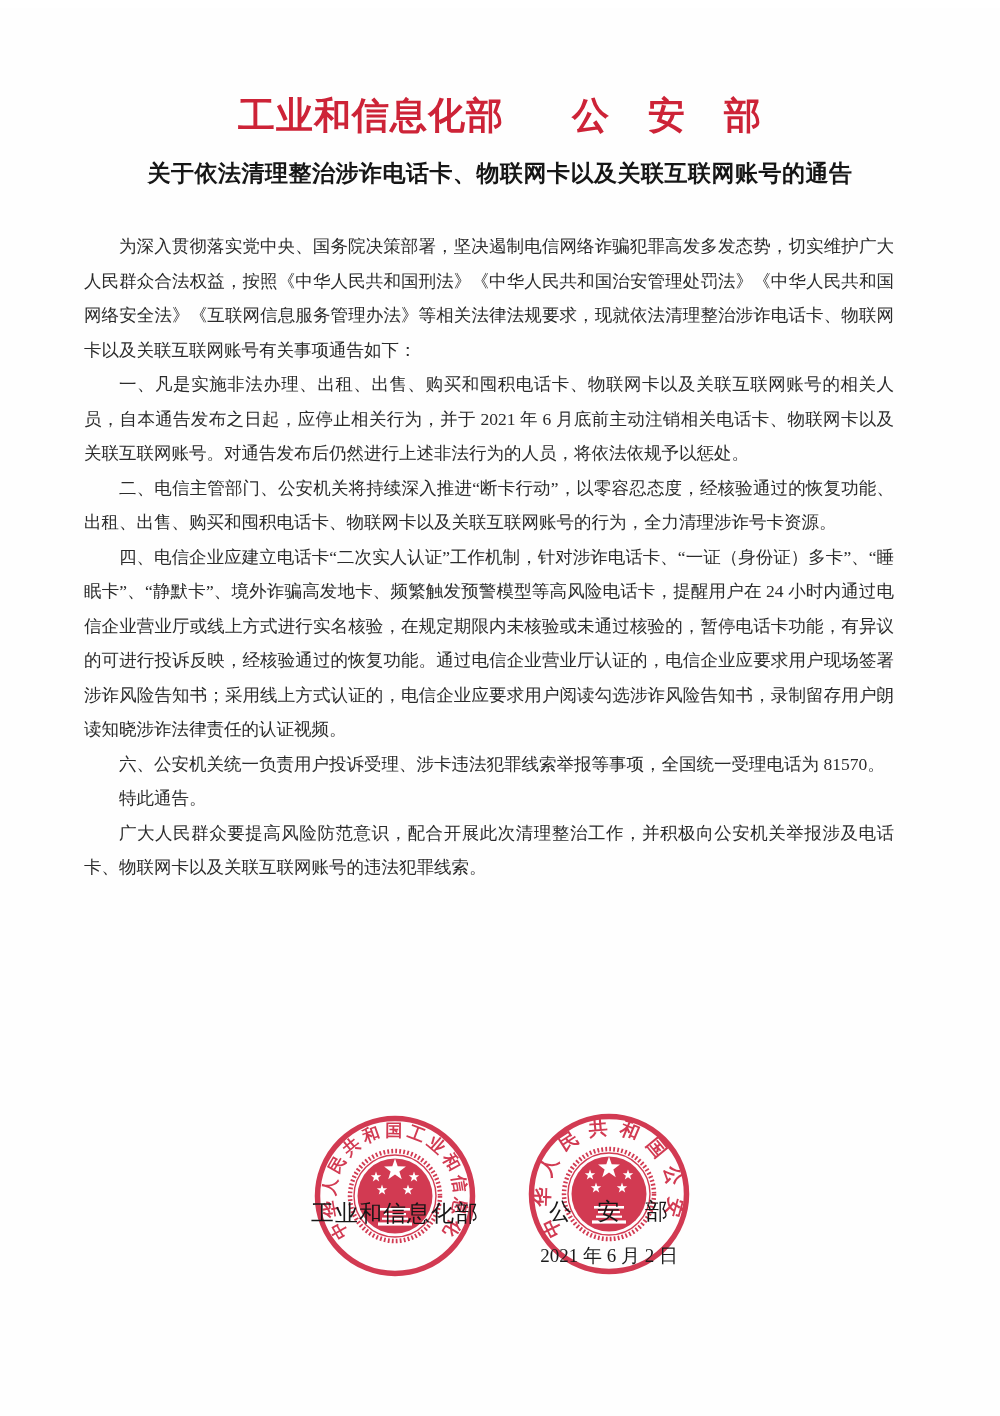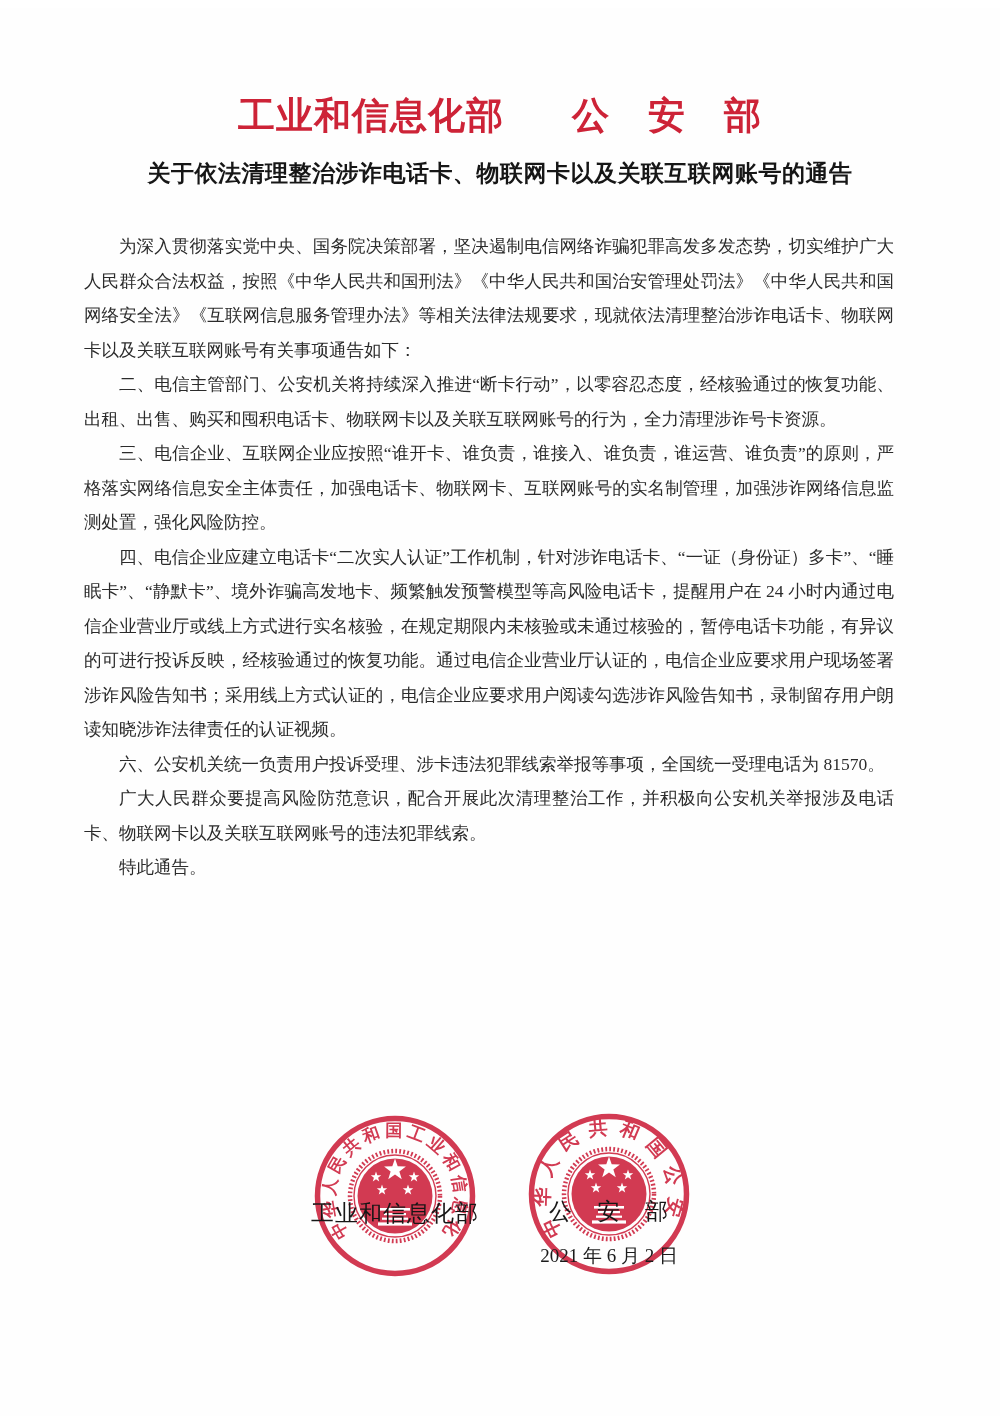--- a/index.html
+++ b/index.html
@@ -63,26 +63,26 @@
 
   <div class="header-row">
     <span>工业和信息化部</span>
     <span>公　安　部</span>
   </div>
 
   <h1 class="doc-title">关于依法清理整治涉诈电话卡、物联网卡以及关联互联网账号的通告</h1>
 
   <div class="content">
     <p>为深入贯彻落实党中央、国务院决策部署，坚决遏制电信网络诈骗犯罪高发多发态势，切实维护广大人民群众合法权益，按照《中华人民共和国刑法》《中华人民共和国治安管理处罚法》《中华人民共和国网络安全法》《互联网信息服务管理办法》等相关法律法规要求，现就依法清理整治涉诈电话卡、物联网卡以及关联互联网账号有关事项通告如下：</p>
+    <p>一、凡是实施非法办理、出租、出售、购买和囤积电话卡、物联网卡以及关联互联网账号的相关人员，自本通告发布之日起，应停止相关行为，并于 2021 年 6 月底前主动注销相关电话卡、物联网卡以及关联互联网账号。对通告发布后仍然进行上述非法行为的人员，将依法依规予以惩处。</p>
     <p>二、电信主管部门、公安机关将持续深入推进“断卡行动”，以零容忍态度，经核验通过的恢复功能、出租、出售、购买和囤积电话卡、物联网卡以及关联互联网账号的行为，全力清理涉诈号卡资源。</p>
-    <p>三、电信企业、互联网企业应按照“谁开卡、谁负责，谁接入、谁负责，谁运营、谁负责”的原则，严格落实网络信息安全主体责任，加强电话卡、物联网卡、互联网账号的实名制管理，加强涉诈网络信息监测处置，强化风险防控。</p>
     <p>四、电信企业应建立电话卡“二次实人认证”工作机制，针对涉诈电话卡、“一证（身份证）多卡”、“睡眠卡”、“静默卡”、境外诈骗高发地卡、频繁触发预警模型等高风险电话卡，提醒用户在 24 小时内通过电信企业营业厅或线上方式进行实名核验，在规定期限内未核验或未通过核验的，暂停电话卡功能，有异议的可进行投诉反映，经核验通过的恢复功能。通过电信企业营业厅认证的，电信企业应要求用户现场签署涉诈风险告知书；采用线上方式认证的，电信企业应要求用户阅读勾选涉诈风险告知书，录制留存用户朗读知晓涉诈法律责任的认证视频。</p>
     <p>六、公安机关统一负责用户投诉受理、涉卡违法犯罪线索举报等事项，全国统一受理电话为 81570。</p>
+    <p>特此通告。</p>
     <p>广大人民群众要提高风险防范意识，配合开展此次清理整治工作，并积极向公安机关举报涉及电话卡、物联网卡以及关联互联网账号的违法犯罪线索。</p>
-    <p>特此通告。</p>
   </div>
 
   <div class="seal seal-left">
     <svg width="164" height="164" viewBox="0 0 164 164">
       <defs>
         <path id="star" d="M0,-10 L2.35,-3.24 L9.51,-3.09 L3.80,1.24 L5.88,8.09 L0,4 L-5.88,8.09 L-3.80,1.24 L-9.51,-3.09 L-2.35,-3.24 Z"></path>
         <path id="arc-left" d="M 36,120.6 A 60,60 0 1 1 128,120.6" fill="none"></path>
       </defs>
       <circle cx="82" cy="82" r="77.5" fill="none" stroke="#d23a52" stroke-width="5.5"></circle>
       <text font-size="17" font-weight="bold" fill="#d23a52" letter-spacing="4" font-family="Liberation Serif, DejaVu Serif, serif">

